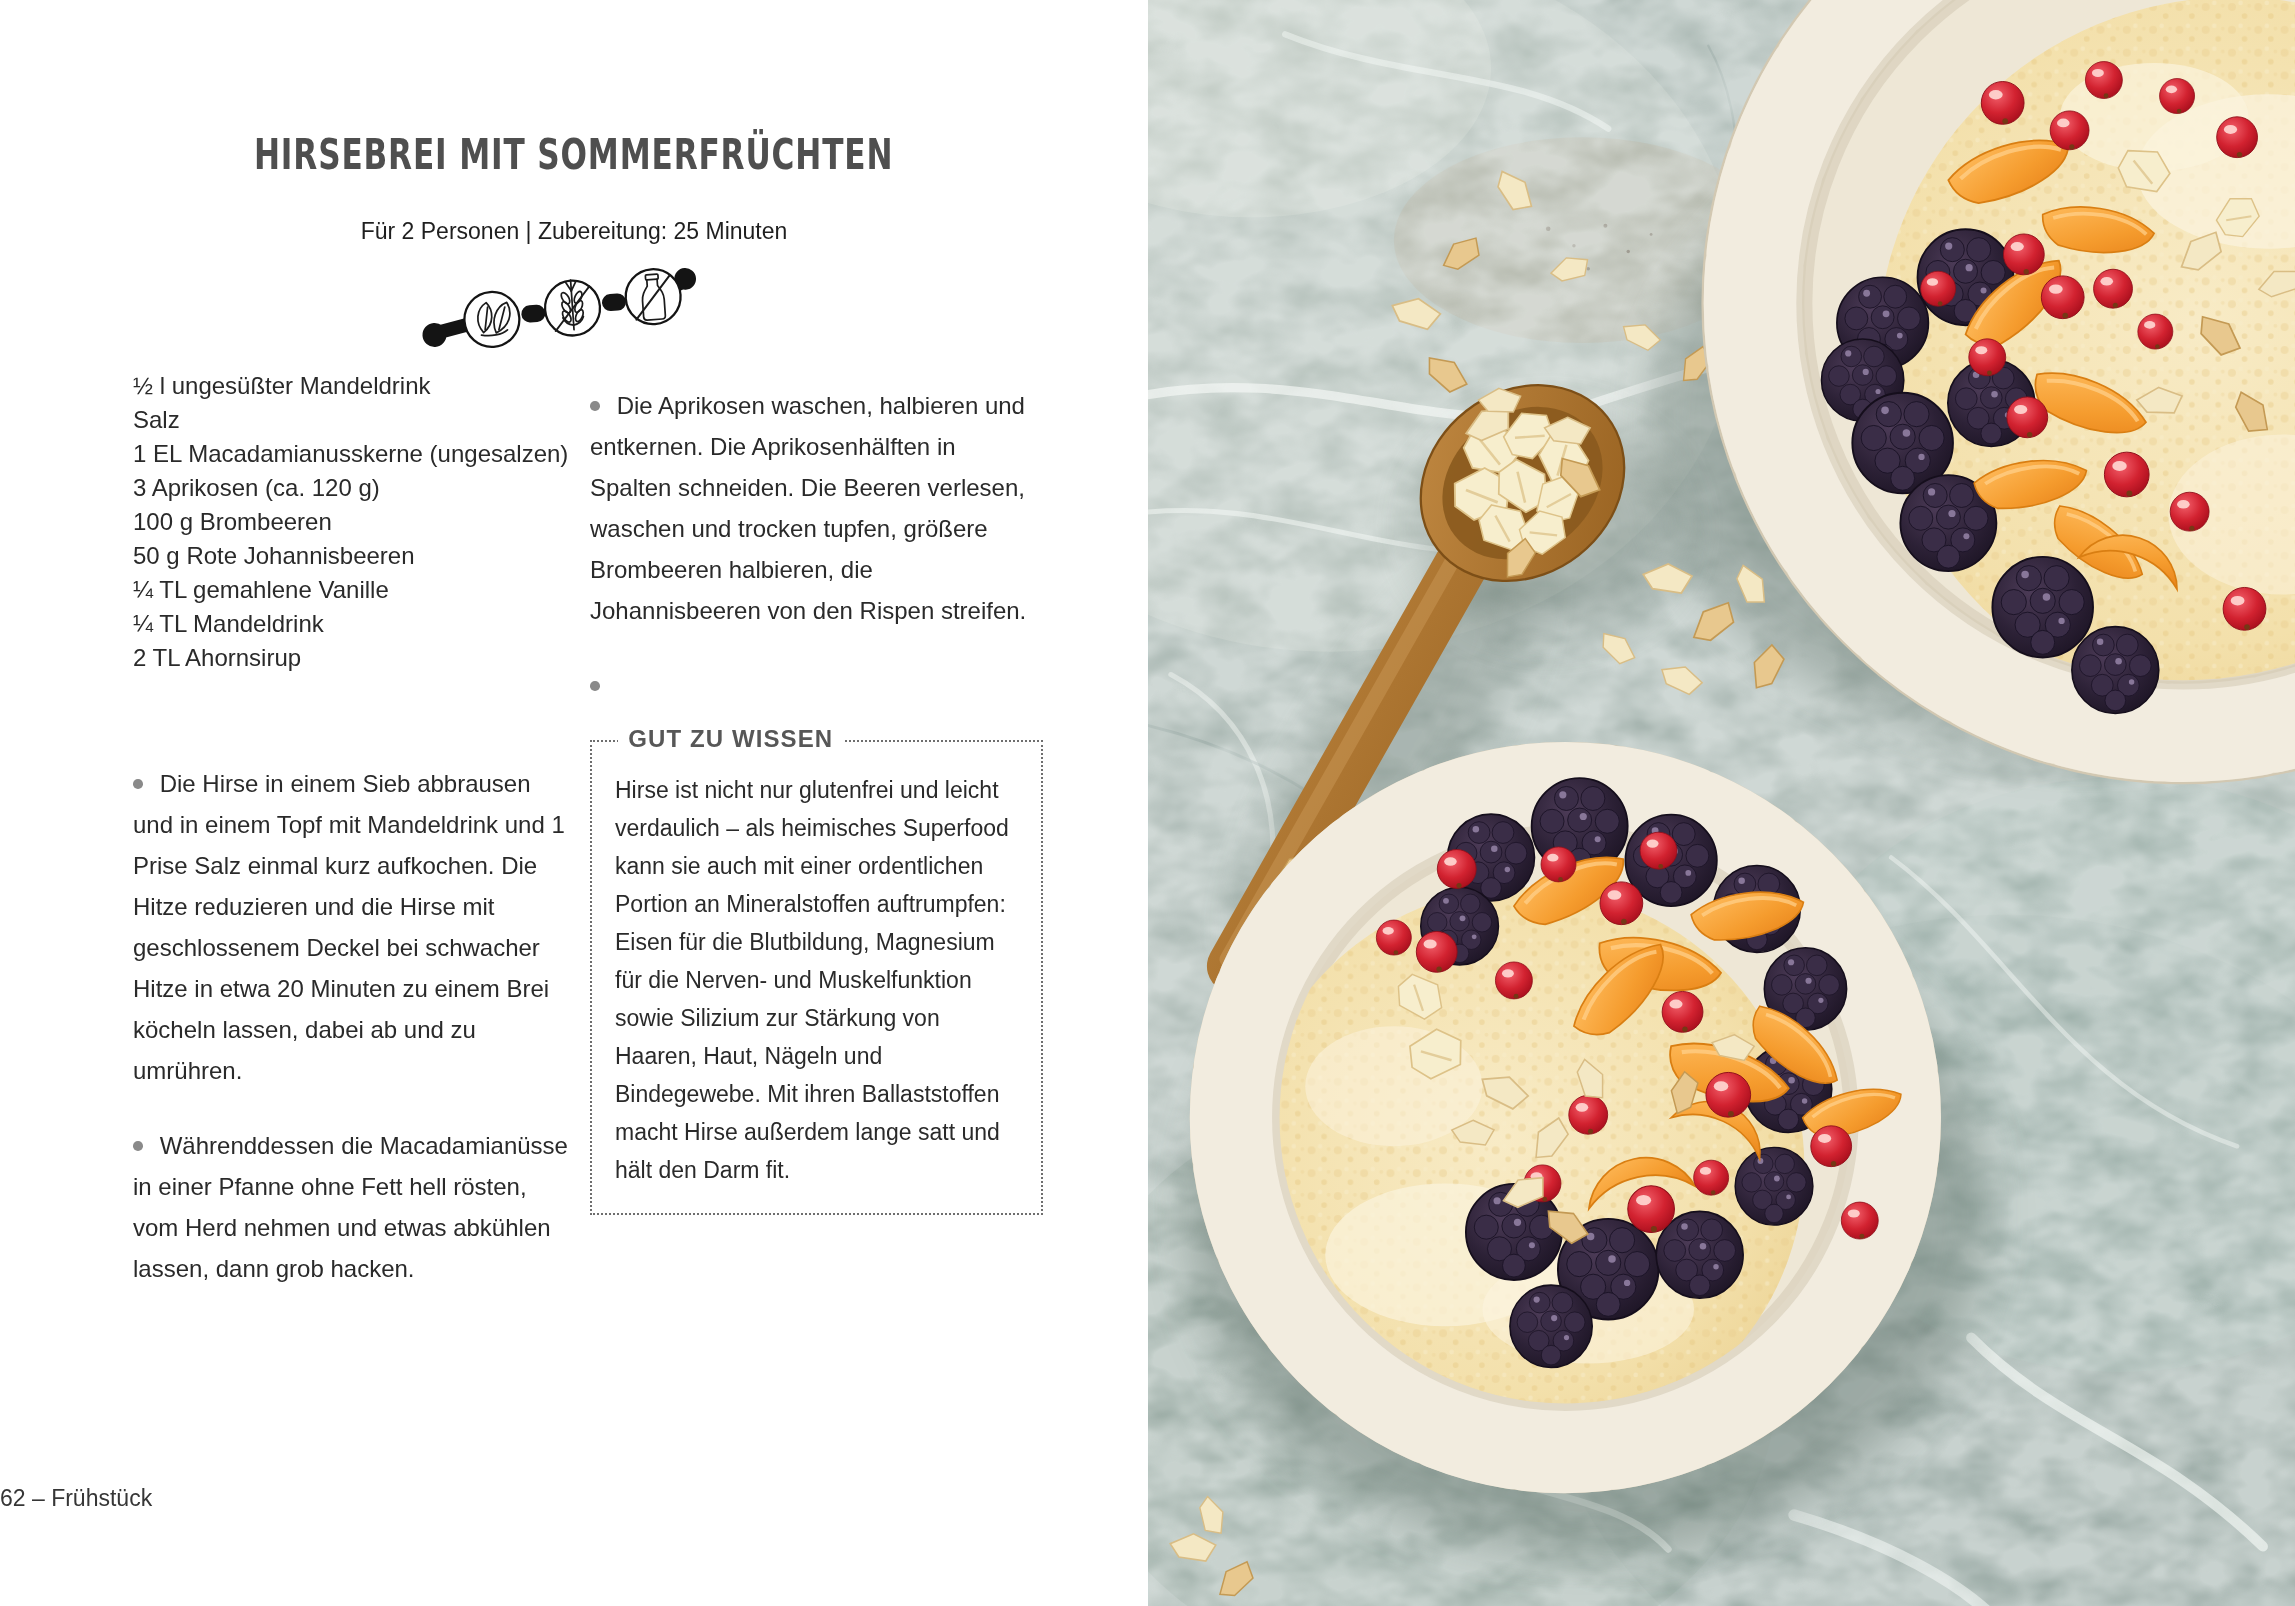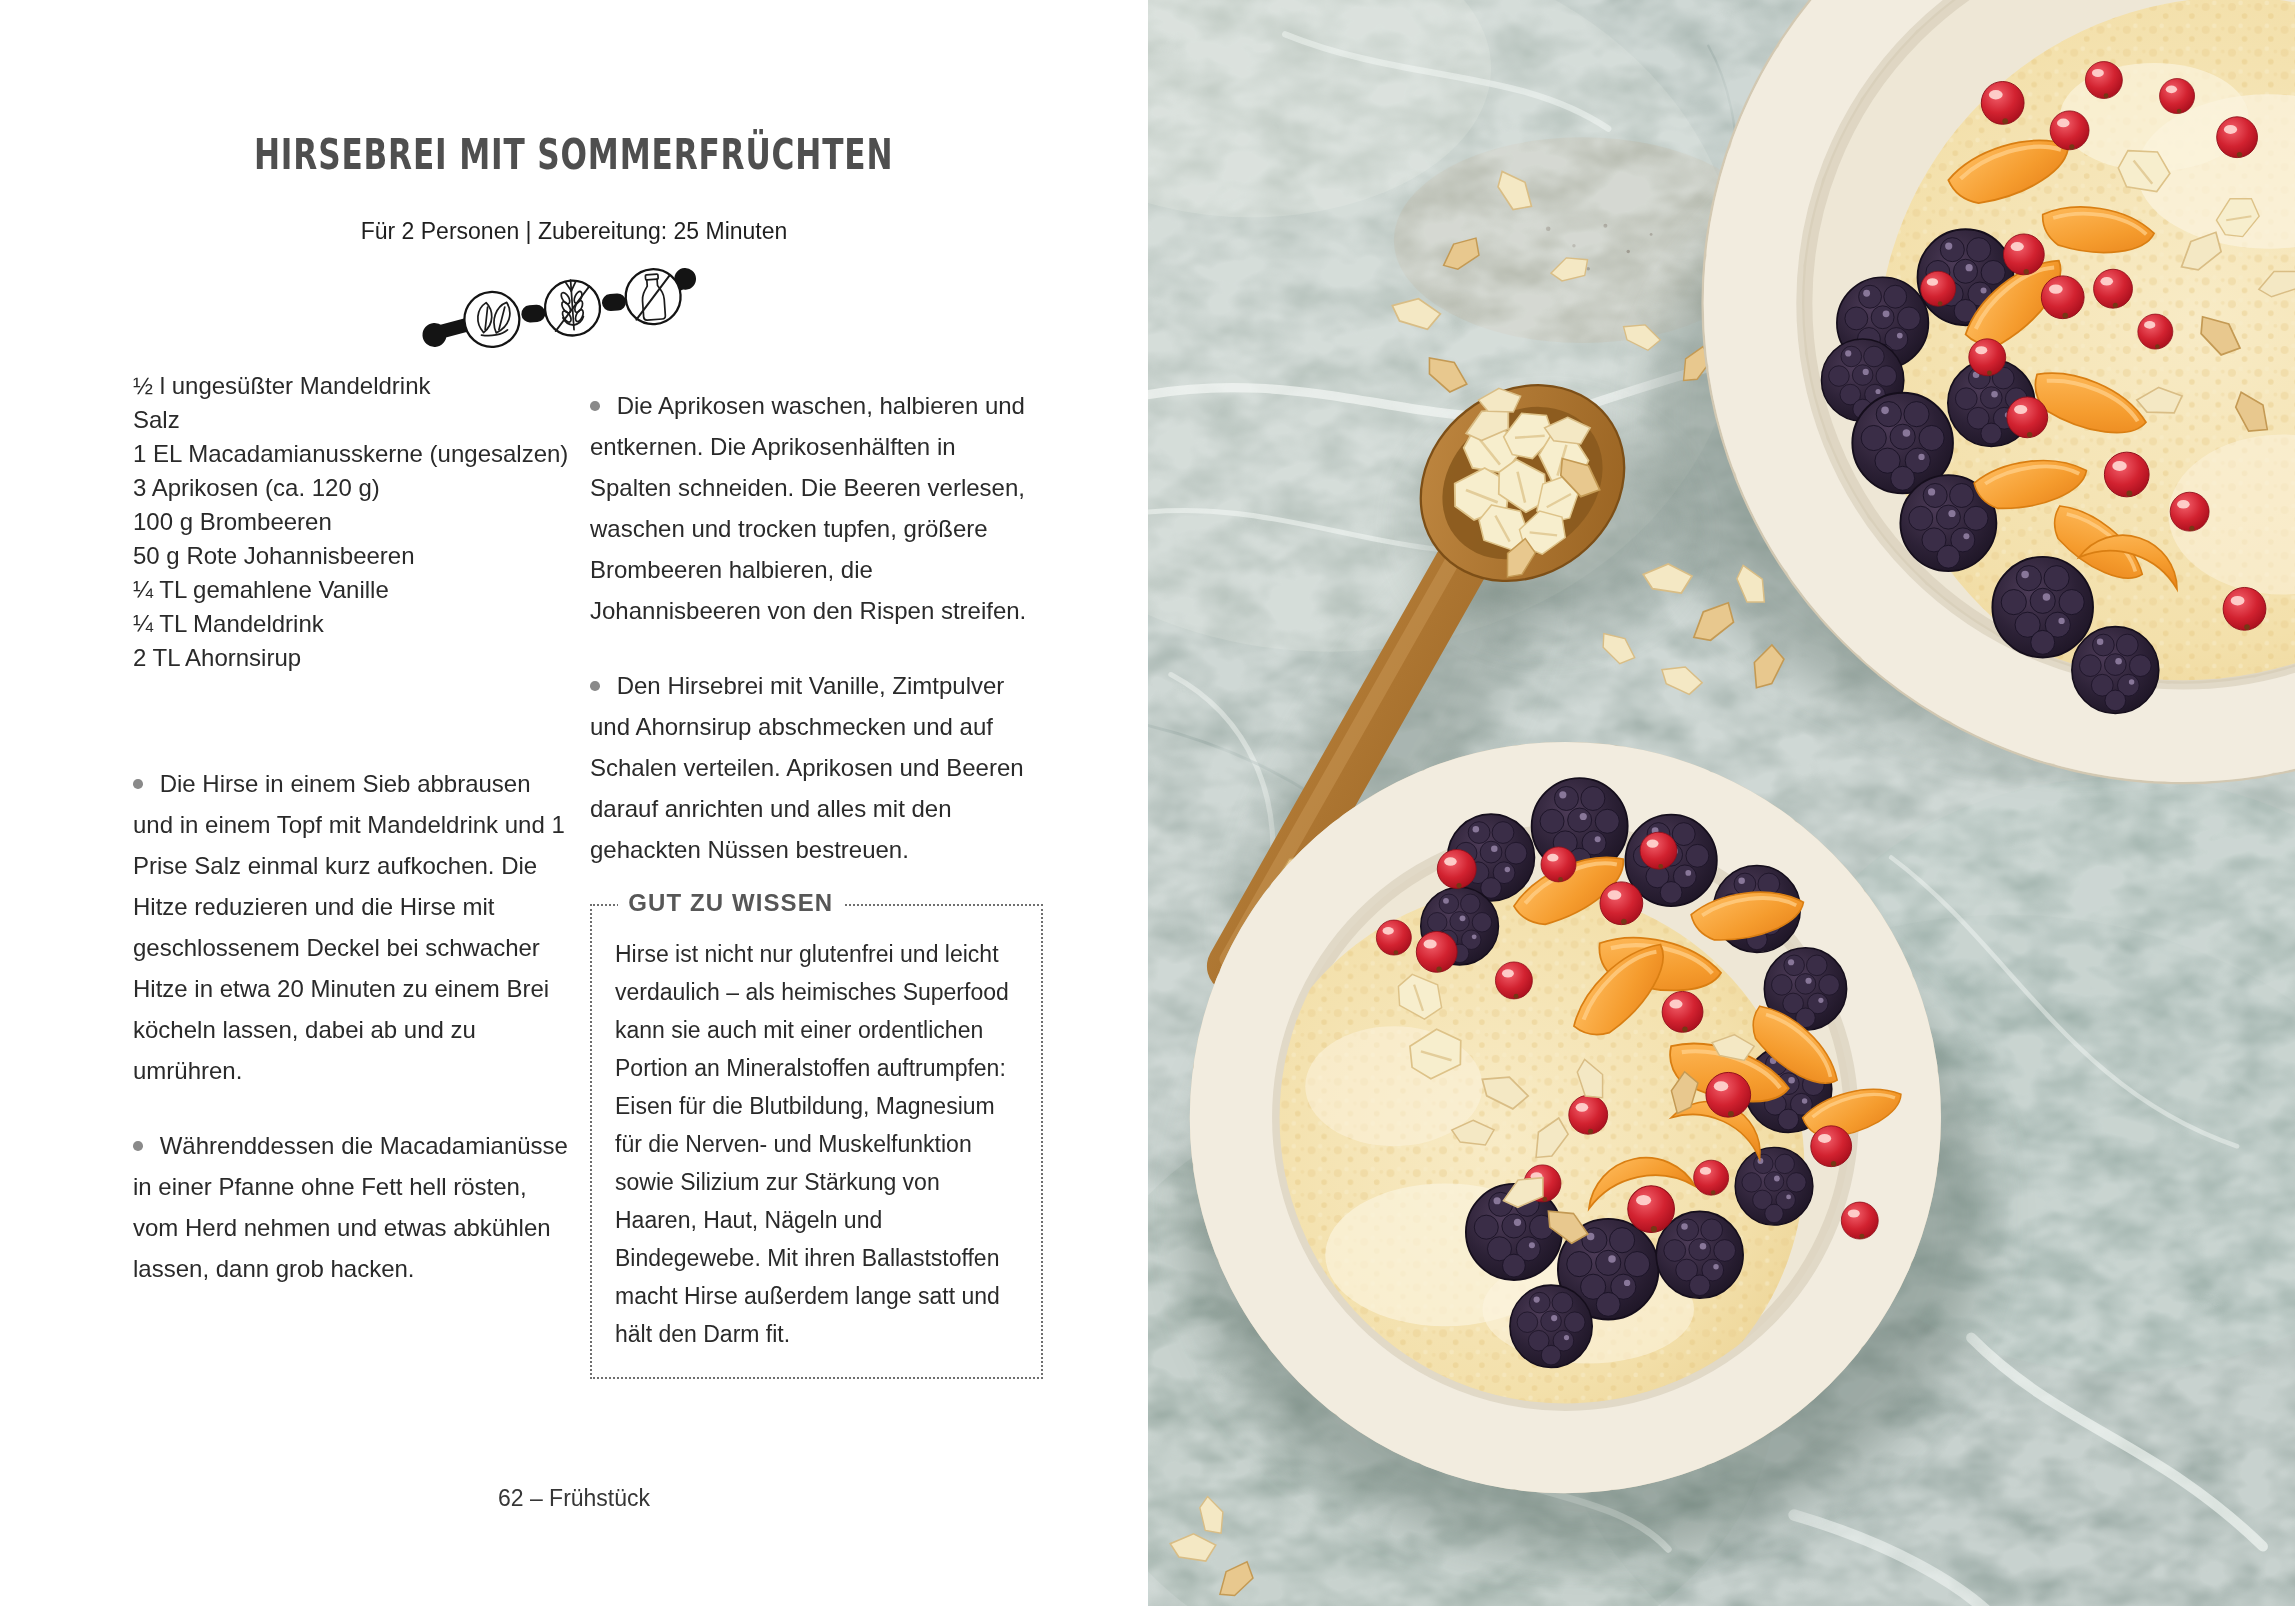--- a/index.html
+++ b/index.html
@@ -29,21 +29,21 @@
   .col-right p.step:first-child{margin-top:16px;}
   .col-right .steps{margin-top:0;}
   .bullet{display:inline-block;width:9.7px;height:9.7px;border-radius:50%;
     background:#8a8a8a;margin-right:17px;vertical-align:3.4px;}
   .infobox{position:relative;margin-top:20.6px;border:2.3px dotted #6e6e6e;
     padding:29px 22px 24px 23px;}
   .infobox .box-title{position:absolute;top:-17px;left:26px;background:#fff;
     padding:0 10.3px;font-weight:700;font-size:24px;color:#575757;letter-spacing:1.1px;
     white-space:nowrap;}
   .infobox .box-text{font-size:23px;line-height:38px;hyphens:auto;}
-  .footer{position:absolute;top:1485px;left:0;width:1148px;text-align:center;
+  .footer{position:absolute;top:1485px;left:0;width:1148px;
     font-size:23px;color:#363636;}
   
   .page-right{position:absolute;left:1148px;top:0;width:1148px;height:1607px;}
   .page-right svg{display:block;}
 </style>
 </head>
 <body>
 
 <div class="spread">
 
@@ -119,21 +119,21 @@
       </ul>
       <div class="steps">
         <p class="step"><span class="bullet"></span><span>Die Hirse in einem Sieb abbrausen und in einem Topf mit Mandeldrink und 1 Prise Salz einmal kurz aufkochen. Die Hitze reduzieren und die Hirse mit geschlossenem Deckel bei schwacher Hitze in etwa 20 Minuten zu einem Brei köcheln lassen, dabei ab und zu umrühren.</span></p>
         <p class="step"><span class="bullet"></span><span>Währenddessen die Macadamianüsse in einer Pfanne ohne Fett hell rösten, vom Herd nehmen und etwas abkühlen lassen, dann grob hacken.</span></p>
       </div>
     </div>
 
     <div class="col col-right">
       <div class="steps">
         <p class="step"><span class="bullet"></span><span>Die Aprikosen waschen, halbieren und entkernen. Die Aprikosenhälften in Spalten schneiden. Die Beeren verlesen, waschen und trocken tupfen, größere Brombeeren halbieren, die Johannisbeeren von den Rispen streifen.</span></p>
-        <p class="step"><span class="bullet"></span><span>Den Hirsebrei mit Vanille, Zimtpulver und Ahornsirup abschmecken und auf Schalen verteilen. Aprikosen und Beeren darauf anrichten und alles mit den gehackten Nüssen bestreuen.</span></p>
+        <p class="step"><span class="bullet"></span></p>
       </div>
       <div class="infobox">
         <span class="box-title">GUT ZU WISSEN</span>
         <div class="box-text">Hirse ist nicht nur glutenfrei und leicht verdaulich – als heimisches Superfood kann sie auch mit einer ordentlichen Portion an Mineralstoffen auftrumpfen: Eisen für die Blutbildung, Magnesium für die Nerven- und Muskelfunktion sowie Silizium zur Stärkung von Haaren, Haut, Nägeln und Bindegewebe. Mit ihren Ballaststoffen macht Hirse außerdem lange satt und hält den Darm fit.</div>
       </div>
     </div>
 
     <div class="footer">62 – Frühstück</div>
   </section>
 

